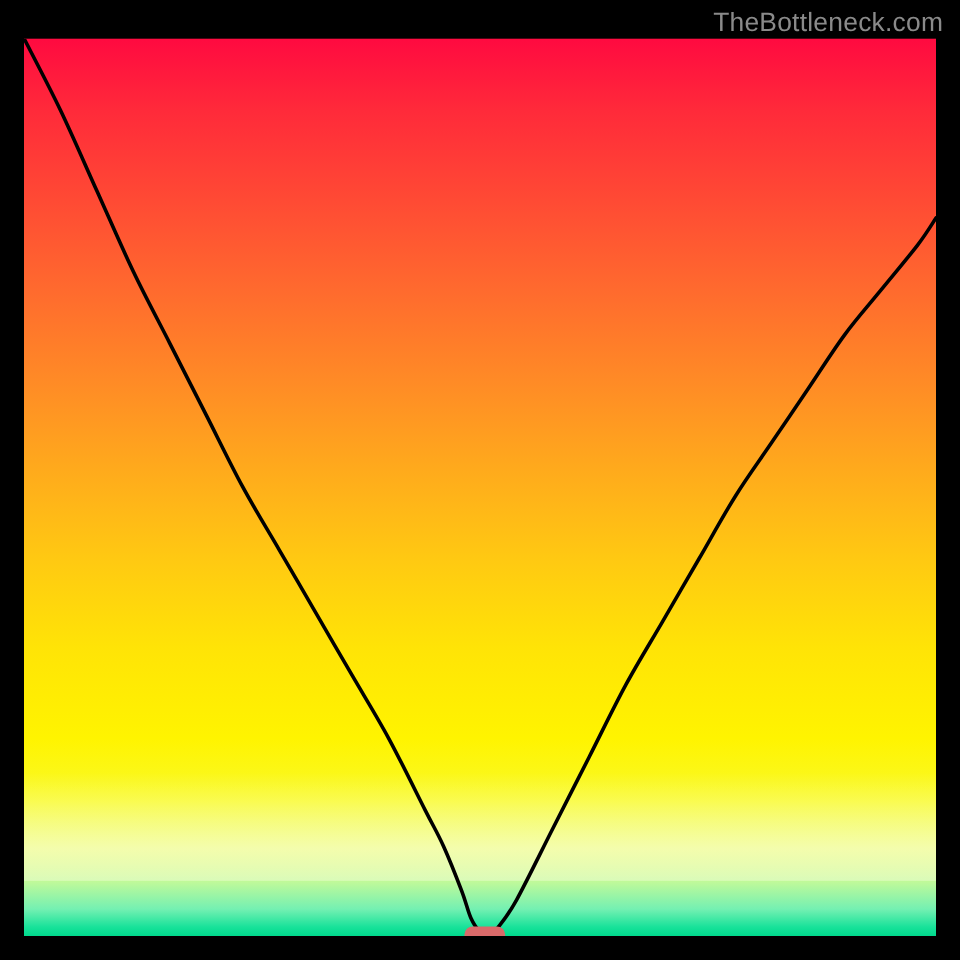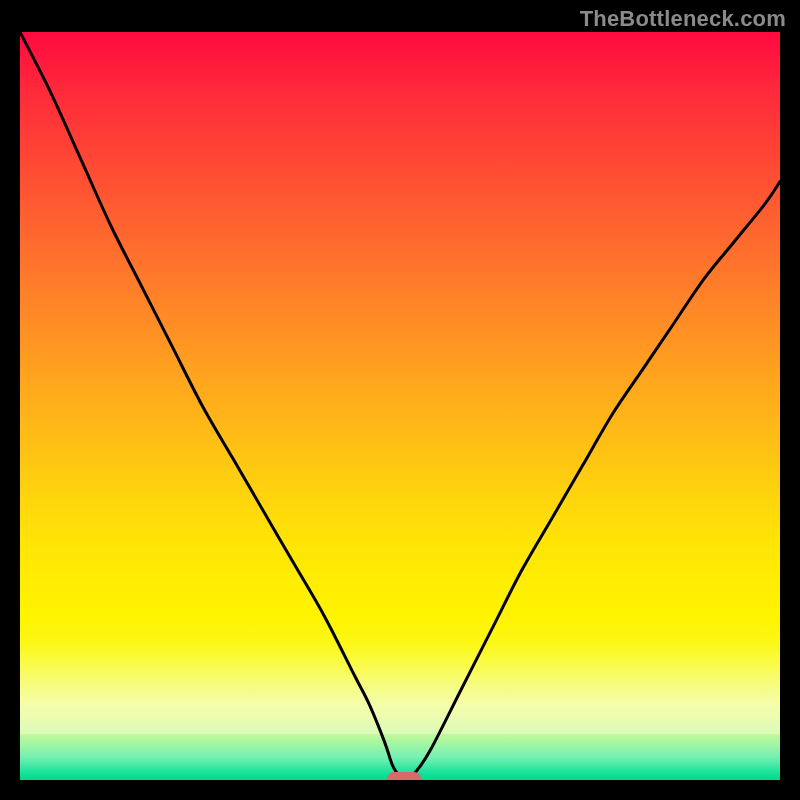--- a/index.html
+++ b/index.html
@@ -16,21 +16,21 @@
     width: 800px;
     height: 800px;
     background: #000;
   }
   .watermark {
     position: absolute;
     top: 6px;
     right: 14px;
     color: #8a8a8a;
     font-size: 22px;
-    font-weight: 700;
+    font-weight: 400;
     letter-spacing: 0.2px;
     z-index: 5;
     user-select: none;
     text-align: right;
   }
   .plot-area {
     position: absolute;
     left: 20px;
     top: 32px;
     width: 760px;

